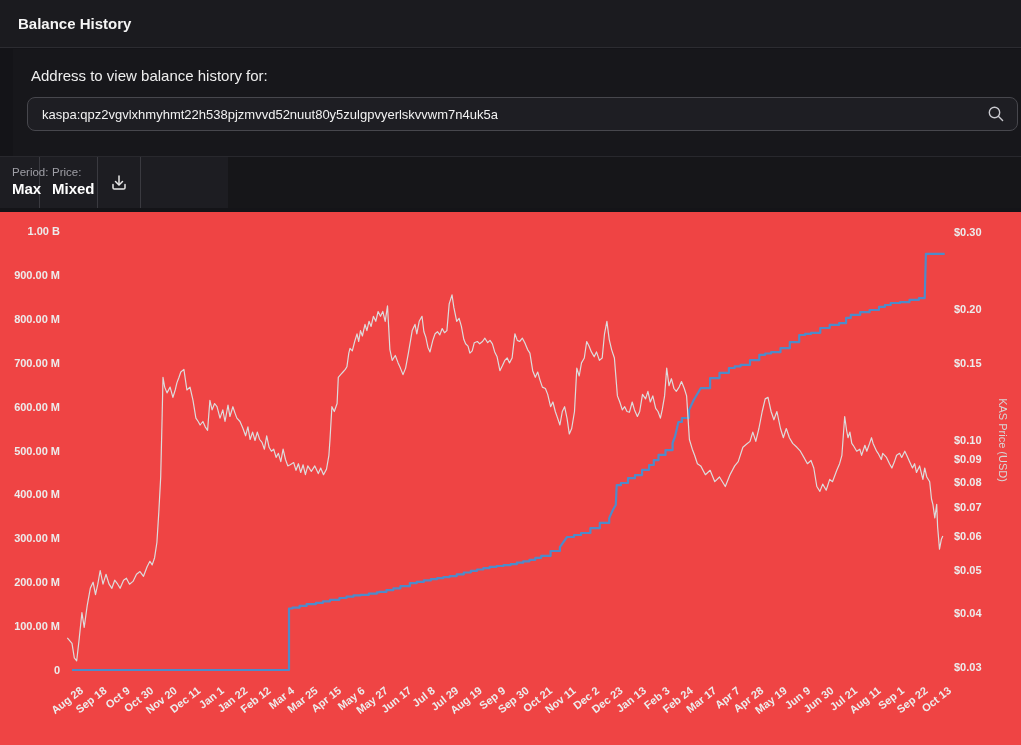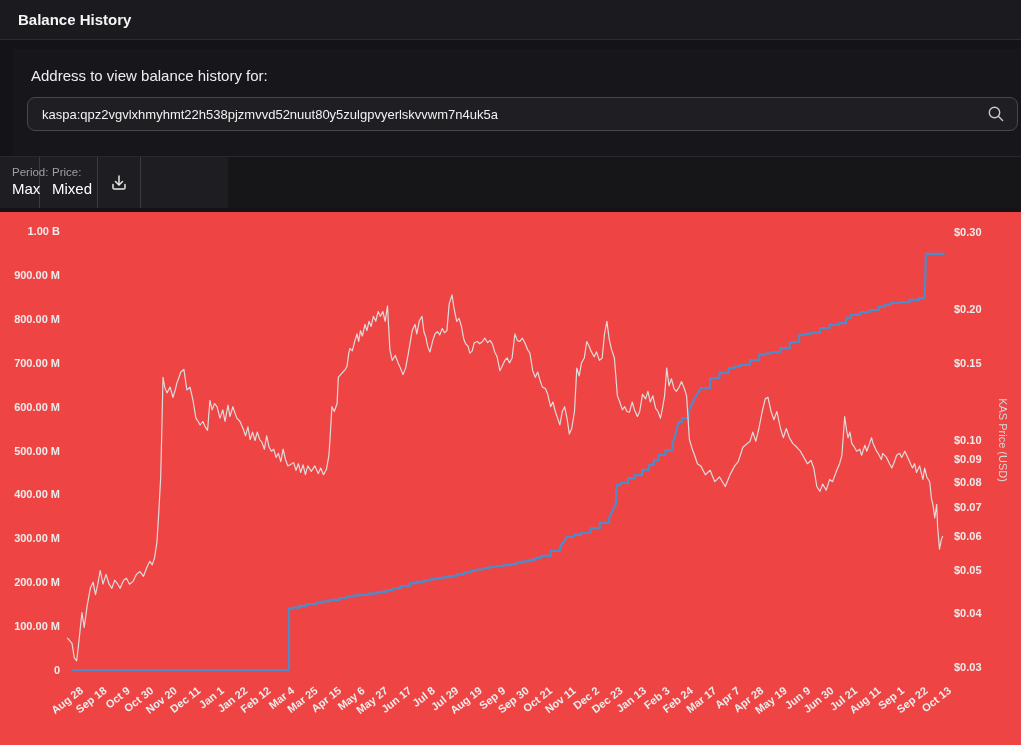--- a/index.html
+++ b/index.html
@@ -2,21 +2,21 @@
 <html><head>
 <meta charset="utf-8">
 <style>
   html,body{margin:0;padding:0;}
   body{
     width:1021px;height:745px;position:relative;overflow:hidden;
     background:#141418;font-family:"Liberation Sans",sans-serif;
     -webkit-font-smoothing:antialiased;
   }
   .titlebar{
-    position:absolute;top:0;left:0;width:100%;height:40px;
+    position:absolute;top:0;left:0;width:100%;height:48px;
     background:#1b1b1f;border-bottom:1px solid #2c2c31;box-sizing:border-box;
     display:flex;align-items:center;
   }
   .titlebar .title{margin-left:18px;font-size:15px;font-weight:700;color:#f5f5f5;}
   .addr-section{
     position:absolute;top:49px;left:13px;width:100%;height:107px;background:#17171b;
   }
   .addr-label{position:absolute;top:18px;left:18px;font-size:15px;color:#eeeeee;}
   .search-box{
     position:absolute;top:48px;left:14px;width:991px;height:34px;box-sizing:border-box;
@@ -32,21 +32,21 @@
   .controls-bar{
     position:absolute;top:156px;left:0;width:100%;height:52px;
     background:#161619;border-top:1px solid #28282d;box-sizing:border-box;
   }
   .segments{display:flex;height:100%;width:228px;background:#1d1d22;}
   .segment{
     box-sizing:border-box;border-right:1px solid #3a3a40;
     padding:8px 12px 0 12px;cursor:pointer;
   }
   .seg-label{font-size:11.5px;color:#9f9fa6;line-height:14px;}
-  .seg-value{font-size:15px;font-weight:400;color:#ffffff;line-height:20px;}
+  .seg-value{font-size:15px;font-weight:700;color:#ffffff;line-height:20px;}
   .download-btn{
     width:43px;box-sizing:border-box;border-right:1px solid #3a3a40;
     display:flex;align-items:center;justify-content:center;cursor:pointer;
   }
   .chart-wrap{position:absolute;top:212px;left:0;width:1021px;height:533px;background:#ef4444;}
   .axis-label{fill:#ececec;font:600 11px "Liberation Sans",sans-serif;}
   .axis-title{fill:#d6d6d6;font:400 11px "Liberation Sans",sans-serif;}
 </style>
 </head>
 <body>

